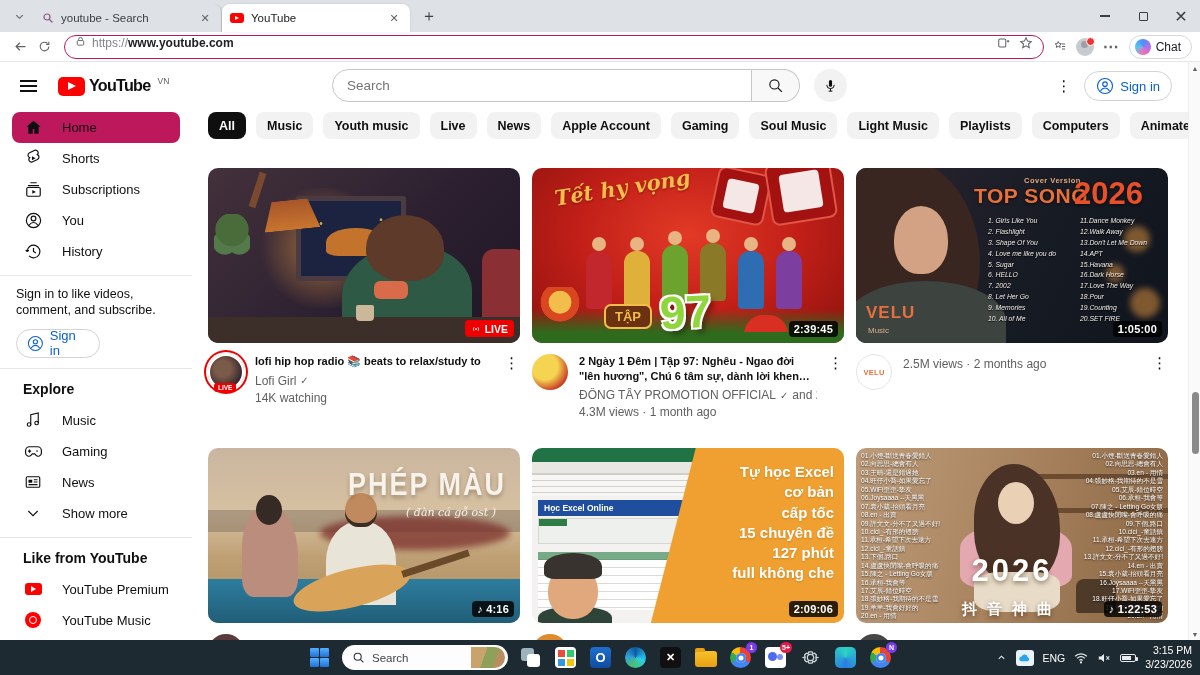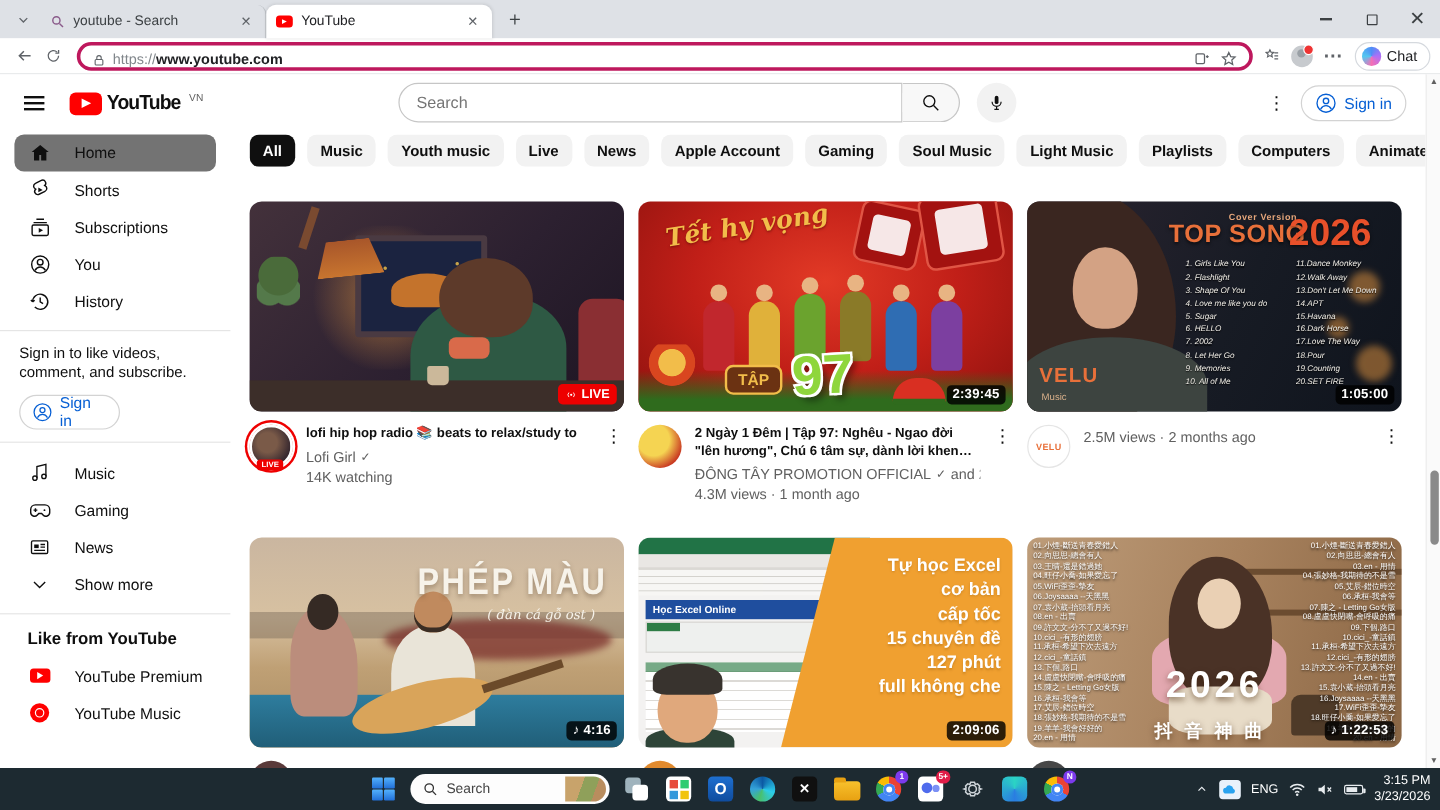--- a/index.html
+++ b/index.html
@@ -17,21 +17,21 @@
   .fav-yt { width:14px; height:10px; background:#f00; border-radius:3px; position:relative; flex:none; }
   .fav-yt::after { content:""; position:absolute; left:5px; top:2.6px; border-left:4.5px solid #fff; border-top:2.5px solid transparent; border-bottom:2.5px solid transparent; }
   .newtab { width:26px; height:26px; margin:0 0 3px 6px; display:flex; align-items:center; justify-content:center; color:#3c4043; font-size:16px; }
   .wincontrols { margin-left:auto; display:flex; align-self:stretch; align-items:center; }
   .wc { width:38px; height:32px; display:flex; align-items:center; justify-content:center; color:#3c4043; }
   .wc-min { width:10px; height:1.4px; background:#3c4043; display:inline-block; }
   .wc-max { width:9px; height:9px; border:1.2px solid #3c4043; border-radius:1px; display:inline-block; }
 
   .toolbar { height:30px; background:#fff; display:flex; align-items:center; padding:0 8px; border-bottom:1px solid #e4e6e8; }
   .nav-ic { width:24px; height:24px; display:flex; align-items:center; justify-content:center; color:#5f6368; border-radius:4px; flex:none; }
-  .addr { flex:1; height:24px; margin:12px 8px; border:3px solid #be185d; border-radius:12px; display:flex; align-items:flex-end; padding:0 10px; gap:6px; background:#fff; }
+  .addr { flex:1; height:24px; margin:12px 8px; border:1px solid #be185d; border-radius:12px; display:flex; align-items:flex-start; padding:0 10px; gap:6px; background:#fff; }
   .addr .scheme { color:#80868b; font-size:12px; }
   .addr .host { color:#202124; font-size:12px; font-weight:700; margin-left:-6px; }
   .addr-right { margin-left:auto; display:flex; gap:8px; color:#5f6368; }
   .tb-right { display:flex; align-items:center; gap:9px; color:#5f6368; }
   .avatar-edge { width:18px; height:18px; border-radius:50%; background:#c7cace; position:relative; }
   .avatar-edge::before { content:""; position:absolute; left:5.5px; top:3px; width:7px; height:7px; border-radius:50%; background:#9aa0a6; }
   .avatar-edge::after { content:""; position:absolute; right:-1px; top:-1px; width:7px; height:7px; border-radius:50%; background:#e33; border:1px solid #fff; }
   .chat-pill { height:24px; border:1px solid #d5d9de; border-radius:12px; display:flex; align-items:center; gap:5px; padding:0 10px 0 5px; font-size:12px; color:#202124; }
   .copilot { width:16px; height:16px; border-radius:50%; background:conic-gradient(#4f8df7,#b06ef5,#f46fb4,#53c7f0,#4f8df7); }
 
@@ -51,21 +51,21 @@
   .searchbtn { width:48px; height:33px; border:1px solid #c6c6c6; border-left:none; border-radius:0 17px 17px 0; background:#f8f8f8; display:flex; align-items:center; justify-content:center; color:#0f0f0f; }
   .micbtn { width:33px; height:33px; border-radius:50%; background:#f2f2f2; margin-left:14px; display:flex; align-items:center; justify-content:center; color:#0f0f0f; }
   .yt-h-right { margin-left:auto; display:flex; align-items:center; gap:18px; }
   .kebab { font-size:15px; color:#0f0f0f; letter-spacing:0; width:10px; text-align:center; }
   .signin { height:30px; border:1px solid #d3d3d3; border-radius:15px; display:flex; align-items:center; gap:6px; padding:0 11px; color:#065fd4; font-size:13px; font-weight:500; background:#fff; }
 
   
   .yt-body { display:flex; height:530px; overflow:hidden; }
   .sidebar { width:192px; flex:none; padding:2px 12px 0 12px; }
   .sb-item { height:31px; display:flex; align-items:center; gap:19px; padding:0 11px; border-radius:8px; font-size:13px; color:#0f0f0f; }
-  .sb-item.active { background:#737373; font-weight:500; }
+  .sb-item.active { background:#be185d; font-weight:500; }
   .sb-ic { width:20px; height:20px; flex:none; display:flex; align-items:center; justify-content:center; color:#0f0f0f; }
   .sb-div { border-top:1px solid #e5e5e5; margin:8px 0 10px -12px; width:192px; }
   .sb-prompt { font-size:12.5px; color:#0f0f0f; line-height:1.3; padding:0 4px; }
   .sb-signin { margin:10px 4px; height:29px; width:84px; border:1px solid #d3d3d3; border-radius:15px; display:flex; align-items:center; gap:6px; padding:0 10px; color:#065fd4; font-size:13px; font-weight:500; background:#fff; }
   .sb-title { font-size:14px; font-weight:700; color:#0f0f0f; padding:2px 11px 8px; }
 
   .main { flex:1; padding-left:16px; position:relative; }
   .chips-wrap { position:relative; height:34px; margin-top:2px; padding-right:32px; }
   .chips { display:flex; gap:10px; align-items:center; overflow:hidden; }
   .chip { height:27px; padding:0 11px; border-radius:8px; background:#f2f2f2; border:none; font-family:"Liberation Sans",sans-serif; font-size:12.5px; font-weight:600; color:#0f0f0f; white-space:nowrap; }
@@ -399,20 +399,21 @@
         <div class="sb-prompt">Sign in to like videos, comment, and subscribe.</div>
         <div class="sb-signin">
           <svg width="17" height="17" viewBox="0 0 24 24">
               <circle cx="12" cy="12" r="10" fill="none" stroke="#065fd4" stroke-width="1.5"></circle>
               <circle cx="12" cy="9.5" r="3" fill="none" stroke="#065fd4" stroke-width="1.5"></circle>
               <path d="M6 18.5c1.5-2.5 3.6-3.8 6-3.8s4.5 1.3 6 3.8" fill="none" stroke="#065fd4" stroke-width="1.5"></path>
             </svg>
           <span>Sign in</span>
         </div>
         <div class="sb-div"></div>
+        <div class="sb-title">Explore</div>
         <div class="sb-item">
           <span class="sb-ic">
               <svg width="18" height="18" viewBox="0 0 24 24">
                 <path d="M9 18V5l10-2.5V16" fill="none" stroke="currentColor" stroke-width="1.5"></path>
                 <circle cx="6.8" cy="18" r="2.4" fill="none" stroke="currentColor" stroke-width="1.5"></circle>
                 <circle cx="16.8" cy="16" r="2.4" fill="none" stroke="currentColor" stroke-width="1.5"></circle>
               </svg>
             </span>
           <span>Music</span>
         </div>

